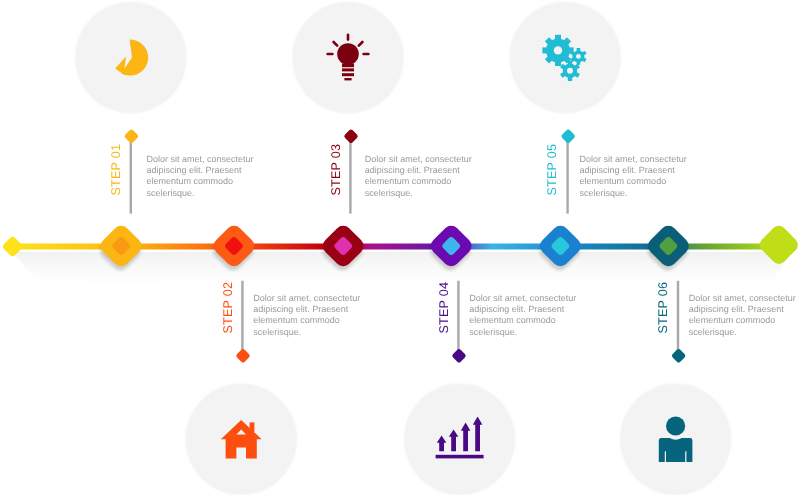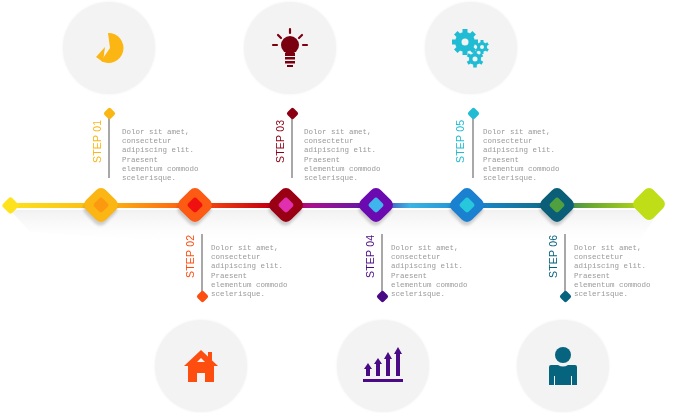--- a/index.html
+++ b/index.html
@@ -2,21 +2,21 @@
 <html><head>
 <meta charset="utf-8">
 <style>
   html,body{margin:0;padding:0;background:#ffffff;}
   body{width:673px;height:413px;position:relative;overflow:hidden;font-family:"Liberation Sans",sans-serif;}
   .abs{position:absolute;}
   .circle{position:absolute;width:92px;height:92px;border-radius:50%;background:#f3f3f4;box-shadow:0 0 3px rgba(0,0,0,0.06);display:flex;align-items:center;justify-content:center;}
   .vline{position:absolute;width:2px;background:#a8a8a8;}
   .pin{position:absolute;width:9px;height:9px;transform:rotate(45deg);border-radius:2px;}
   .steplabel{position:absolute;font-size:10.5px;letter-spacing:0.2px;transform:rotate(-90deg);transform-origin:left top;white-space:nowrap;}
-  .desc{position:absolute;font-size:7.5px;line-height:9.2px;color:#9a9a9a;width:95px;font-family:Liberation Mono, monospace;}
+  .desc{position:absolute;font-size:7.5px;line-height:9.2px;color:#9a9a9a;width:95px;}
   .node{position:absolute;width:28px;height:28px;border-radius:7px;transform:rotate(45deg);box-shadow:2px 3px 3px rgba(0,0,0,0.18);}
   .inner{position:absolute;width:12px;height:12px;border-radius:3px;transform:rotate(45deg);}
   svg{display:block;}
 </style>
 </head>
 <body>
 
 <svg class="abs" style="left:0;top:0;" width="673" height="413">
   <defs>
     <linearGradient id="barGrad" x1="0" x2="1" y1="0" y2="0">

